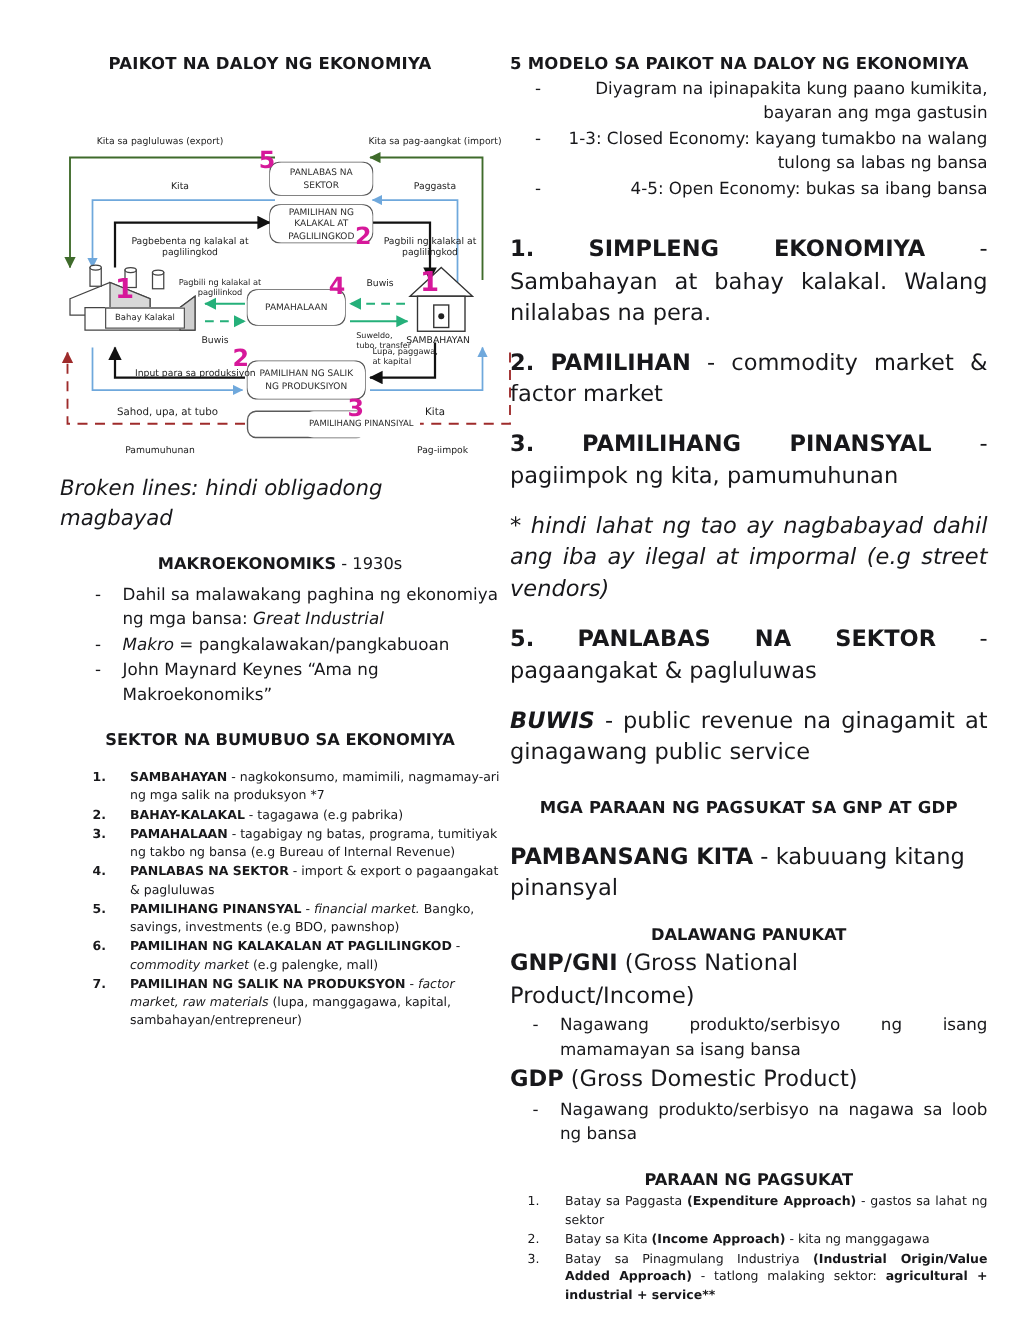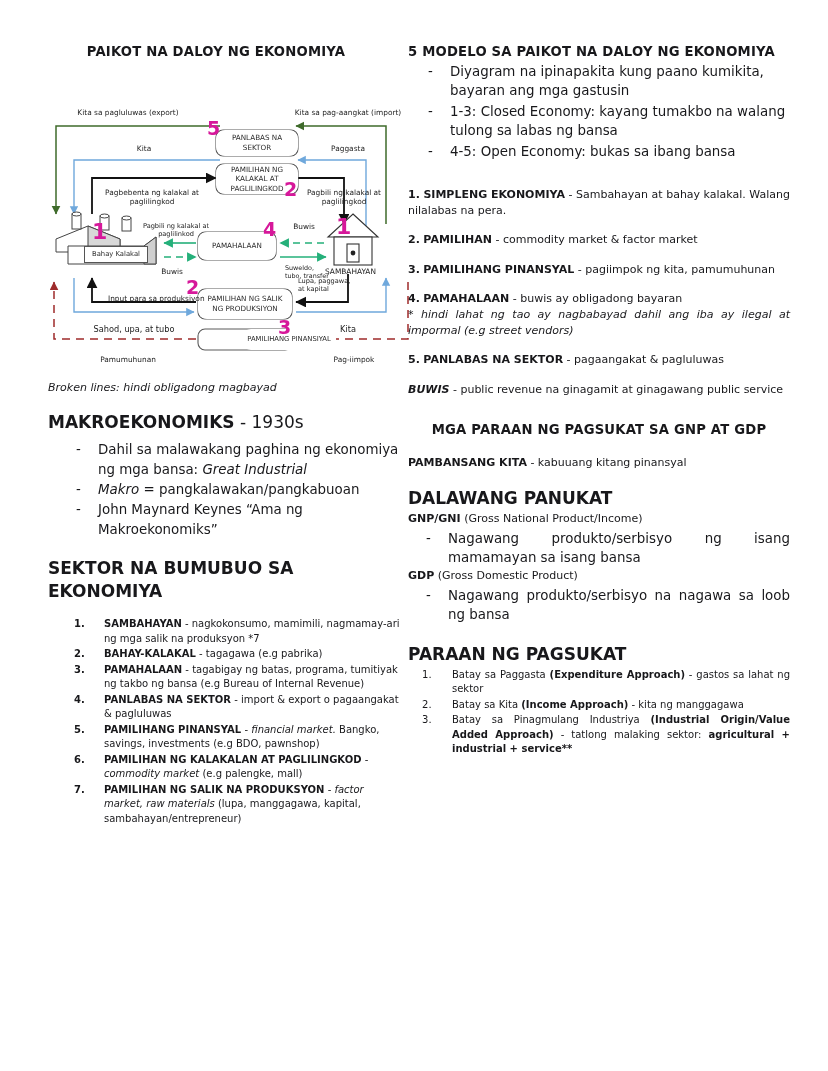--- a/index.html
+++ b/index.html
@@ -25,22 +25,22 @@
   .col-right{width:428px;padding-left:8px;padding-right:38px;box-sizing:border-box;}
 
   .h-title{
     font-size:13.2px;font-weight:bold;letter-spacing:.2px;
     text-align:center;margin:0 0 14px 0;line-height:1.2;
   }
   .h-title.left-title{padding-right:16px;}
   .h-title.ralign{text-align:left;}
 
   
-  .p{font-size:11px;line-height:1.42;margin:0 0 0 0;}
-  .sec-head{font-size:17px;font-weight:bold;margin:0 0 6px 0;line-height:1.35;}
+  .p{font-size:18px;line-height:1.42;margin:0 0 0 0;}
+  .sec-head{font-size:13px;font-weight:bold;margin:0 0 6px 0;line-height:1.35;text-align:center;}
   .blk{margin-bottom:13px;}
   .just{text-align:justify;text-justify:inter-word;}
   b{font-weight:bold;}
   i{font-style:italic;}
 
   
   ul.dash{list-style:none;margin:2px 0 0 0;padding:0 0 0 24px;}
   ul.dash li{
     font-size:13.4px;line-height:1.45;position:relative;padding-left:26px;margin-bottom:1px;
   }
@@ -58,21 +58,21 @@
   }
   ol.num.plain > li:before{font-weight:normal;}
 
   
   .diagram{
     position:relative;width:372px;height:300px;margin:0 0 6px 0;
     font-family:"DejaVu Sans","Liberation Sans",sans-serif;
   }
   .diagram svg{position:absolute;top:0;left:0;}
   .dcap{
-    font-size:11px;font-style:italic;margin:2px 0 0 0;line-height:1.4;
+    font-size:17px;font-style:italic;margin:2px 0 0 0;line-height:1.4;
   }
 
   .lbl{
     position:absolute;font-size:7.4px;color:#1c1c1c;line-height:1.25;
     white-space:nowrap;
   }
   .lbl.c{transform:translateX(-50%);text-align:right;}
   .box{
     position:absolute;border:1.1px solid #5a5a5a;border-radius:9px;
     background:#fff;display:flex;align-items:center;justify-content:center;
@@ -257,21 +257,21 @@
           <li><b>PAMILIHAN NG KALAKALAN AT PAGLILINGKOD</b><span> - </span><i>commodity market</i><span> (e.g palengke, mall)</span></li>
           <li><b>PAMILIHAN NG SALIK NA PRODUKSYON</b><span> - </span><i>factor market, raw materials</i><span> (lupa, manggagawa, kapital, sambahayan/entrepreneur)</span></li>
         </ol>
       </div>
     </div>
 
     <div class="col-right">
 
       <h1 class="h-title ralign" style="margin-bottom:2px;">5 MODELO SA PAIKOT NA DALOY NG EKONOMIYA</h1>
 
-      <ul class="dash" style="padding-left:16px;">
+      <ul class="dash" style="padding-left:16px;text-align:right;">
         <li>Diyagram na ipinapakita kung paano kumikita, bayaran ang mga gastusin</li>
         <li>1-3: Closed Economy: kayang tumakbo na walang tulong sa labas ng bansa</li>
         <li>4-5: Open Economy: bukas sa ibang bansa</li>
       </ul>
 
       <div class="blk" style="margin-top:26px;">
         <p class="p just">
           <b>1.</b>
           <b>SIMPLENG EKONOMIYA</b><span> - Sambahayan at bahay kalakal. Walang nilalabas na pera.</span>
         </p>
@@ -285,24 +285,20 @@
       </div>
 
       <div class="blk" style="margin-top:14px;">
         <p class="p just">
           <b>3.</b>
           <b>PAMILIHANG PINANSYAL</b><span> - pagiimpok ng kita, pamumuhunan</span>
         </p>
       </div>
 
       <div class="blk" style="margin-top:14px;">
-        <p class="p">
-          <b>4.</b>
-          <b>PAMAHALAAN</b><span> - buwis ay obligadong bayaran</span>
-        </p>
         <p class="p just" style="font-style:italic;">* hindi lahat ng tao ay nagbabayad dahil ang iba ay ilegal at impormal (e.g street vendors)</p>
       </div>
 
       <div class="blk" style="margin-top:14px;">
         <p class="p just">
           <b>5.</b>
           <b>PANLABAS NA SEKTOR</b><span> - pagaangakat &amp; pagluluwas</span>
         </p>
       </div>
 

